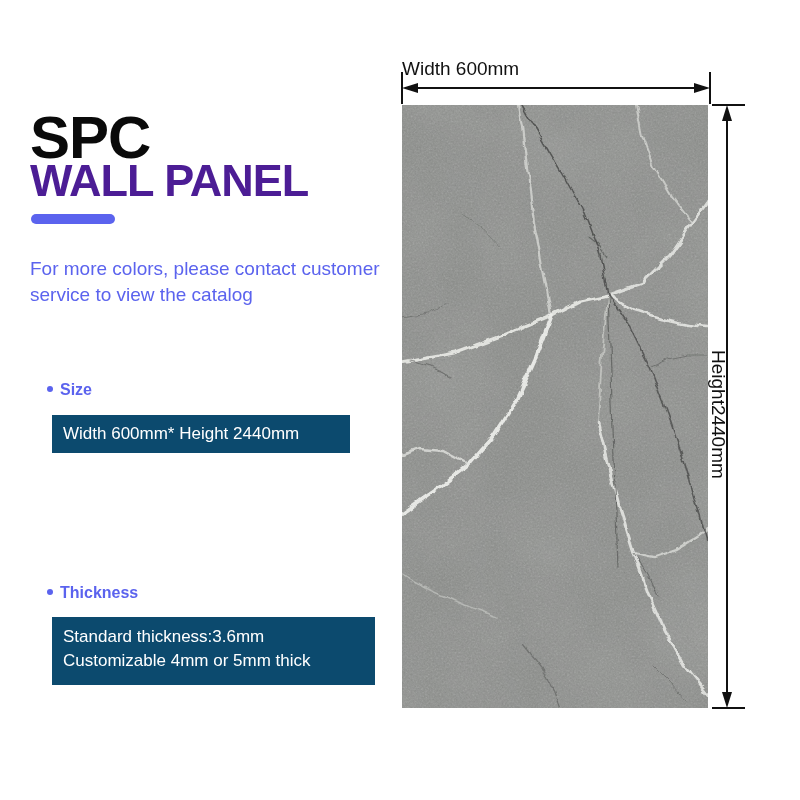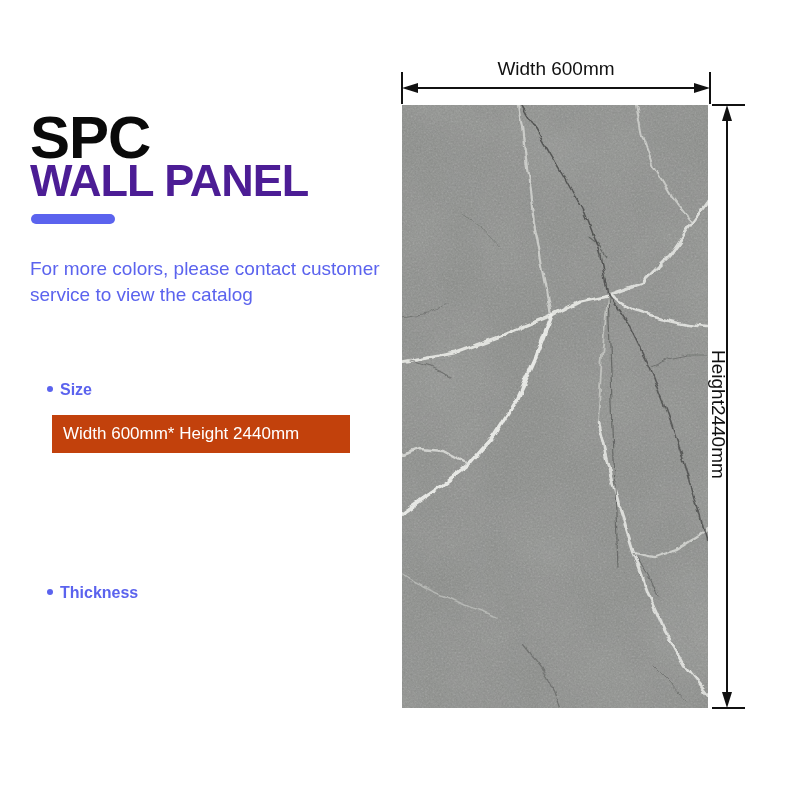--- a/index.html
+++ b/index.html
@@ -72,21 +72,21 @@
     width: 6px; height: 6px;
     border-radius: 50%;
     background: #5b63ee;
     vertical-align: middle;
     margin-right: 7px;
     position: relative;
     top: -2px;
   }
   .spec-box {
     position: absolute;
-    background: #c2410c;
+    background: #0c4a6e;
     color: #ffffff;
     box-sizing: border-box;
   }
   .spec-box .line {
     font-size: 17px;
     line-height: 1.42;
     white-space: nowrap;
   }
 
   #size-label   { left: 47px;  top: 381px; }
@@ -109,21 +109,20 @@
     width: 306px; height: 603px;
     overflow: hidden;
     background: #8b8d8b;
   }
   .panel-img svg { display: block; width: 100%; height: 100%; }
 
   .dim-label-w {
     position: absolute;
     left: 402px; top: 58px;
     width: 308px;
-    text-align: center;
     font-size: 19px;
     color: #111111;
     white-space: nowrap;
   }
   .dim-label-h {
     position: absolute;
     left: 729px; top: 350px;
     font-size: 19px;
     color: #111111;
     white-space: nowrap;
@@ -151,20 +150,24 @@
 
   <div class="spec-label" id="size-label">
     <span class="dot"></span><span>Size</span>
   </div>
   <div class="spec-box" id="size-box">
     <div class="line">Width 600mm* Height 2440mm</div>
   </div>
 
   <div class="spec-label" id="thick-label">
     <span class="dot"></span><span>Thickness</span>
+  </div>
+  <div class="spec-box" id="thick-box">
+    <div class="line">Standard thickness:3.6mm</div>
+    <div class="line">Customizable 4mm or 5mm thick</div>
   </div>
 </div>
 
 <div class="panel-area">
 
   <div class="panel-img">
     <svg viewBox="0 0 306 603" preserveAspectRatio="none">
       <defs>
         <filter id="grain">
           <feTurbulence type="fractalNoise" baseFrequency="0.55" numOctaves="5" seed="12" result="n"></feTurbulence>

